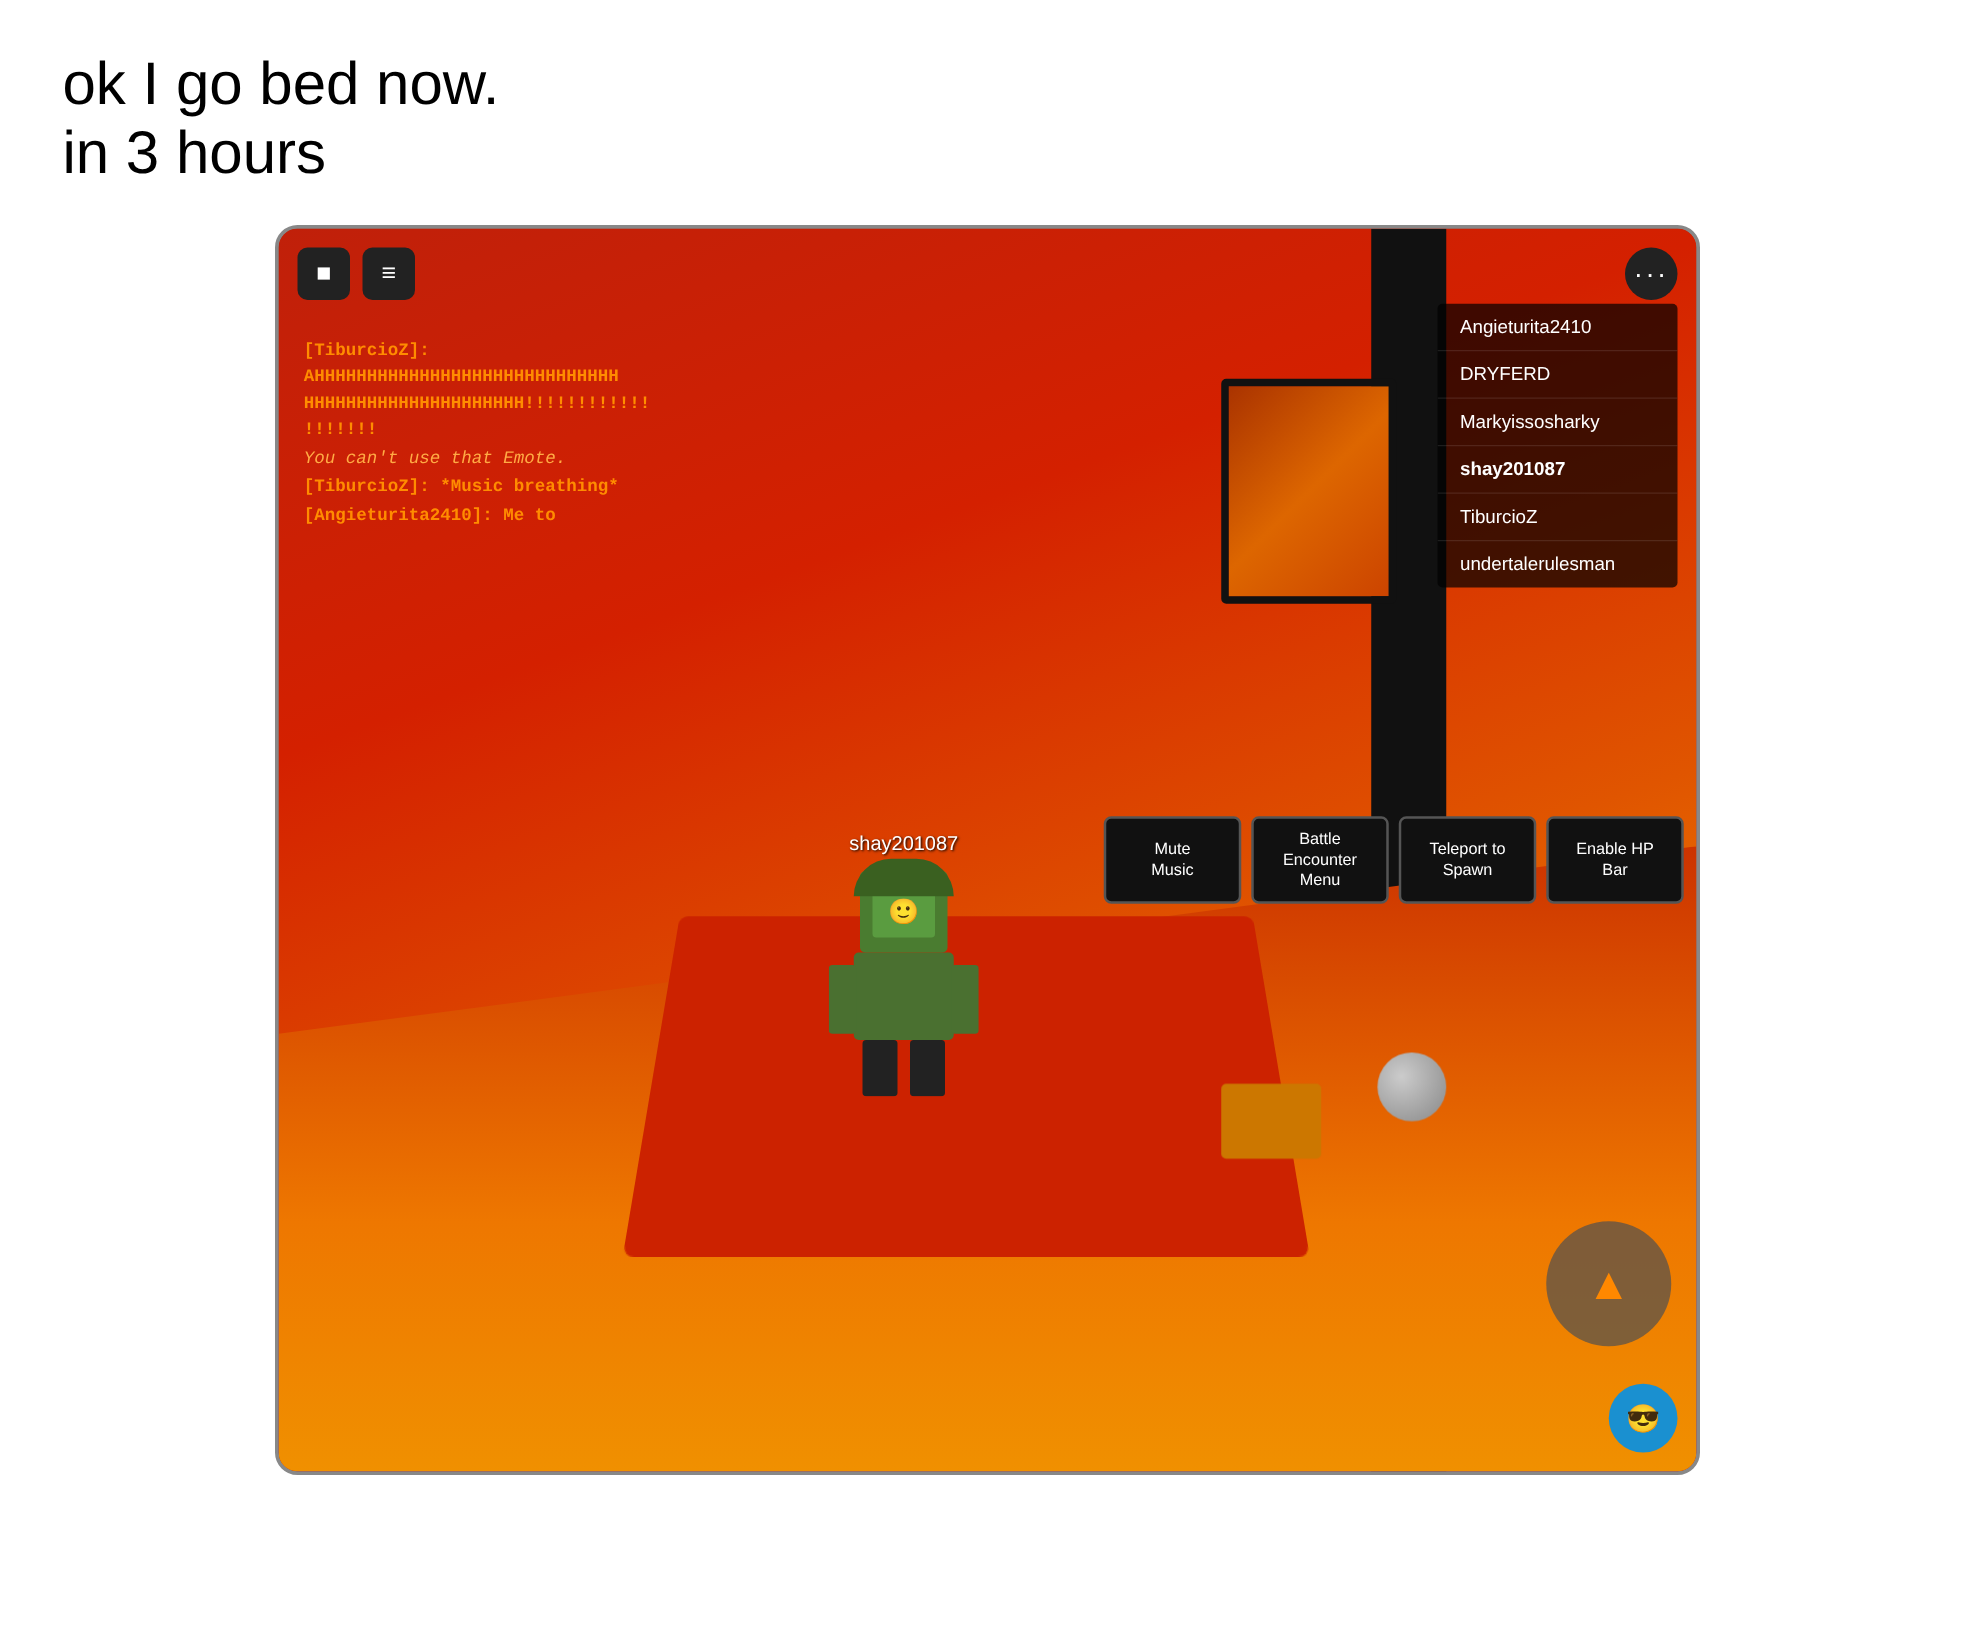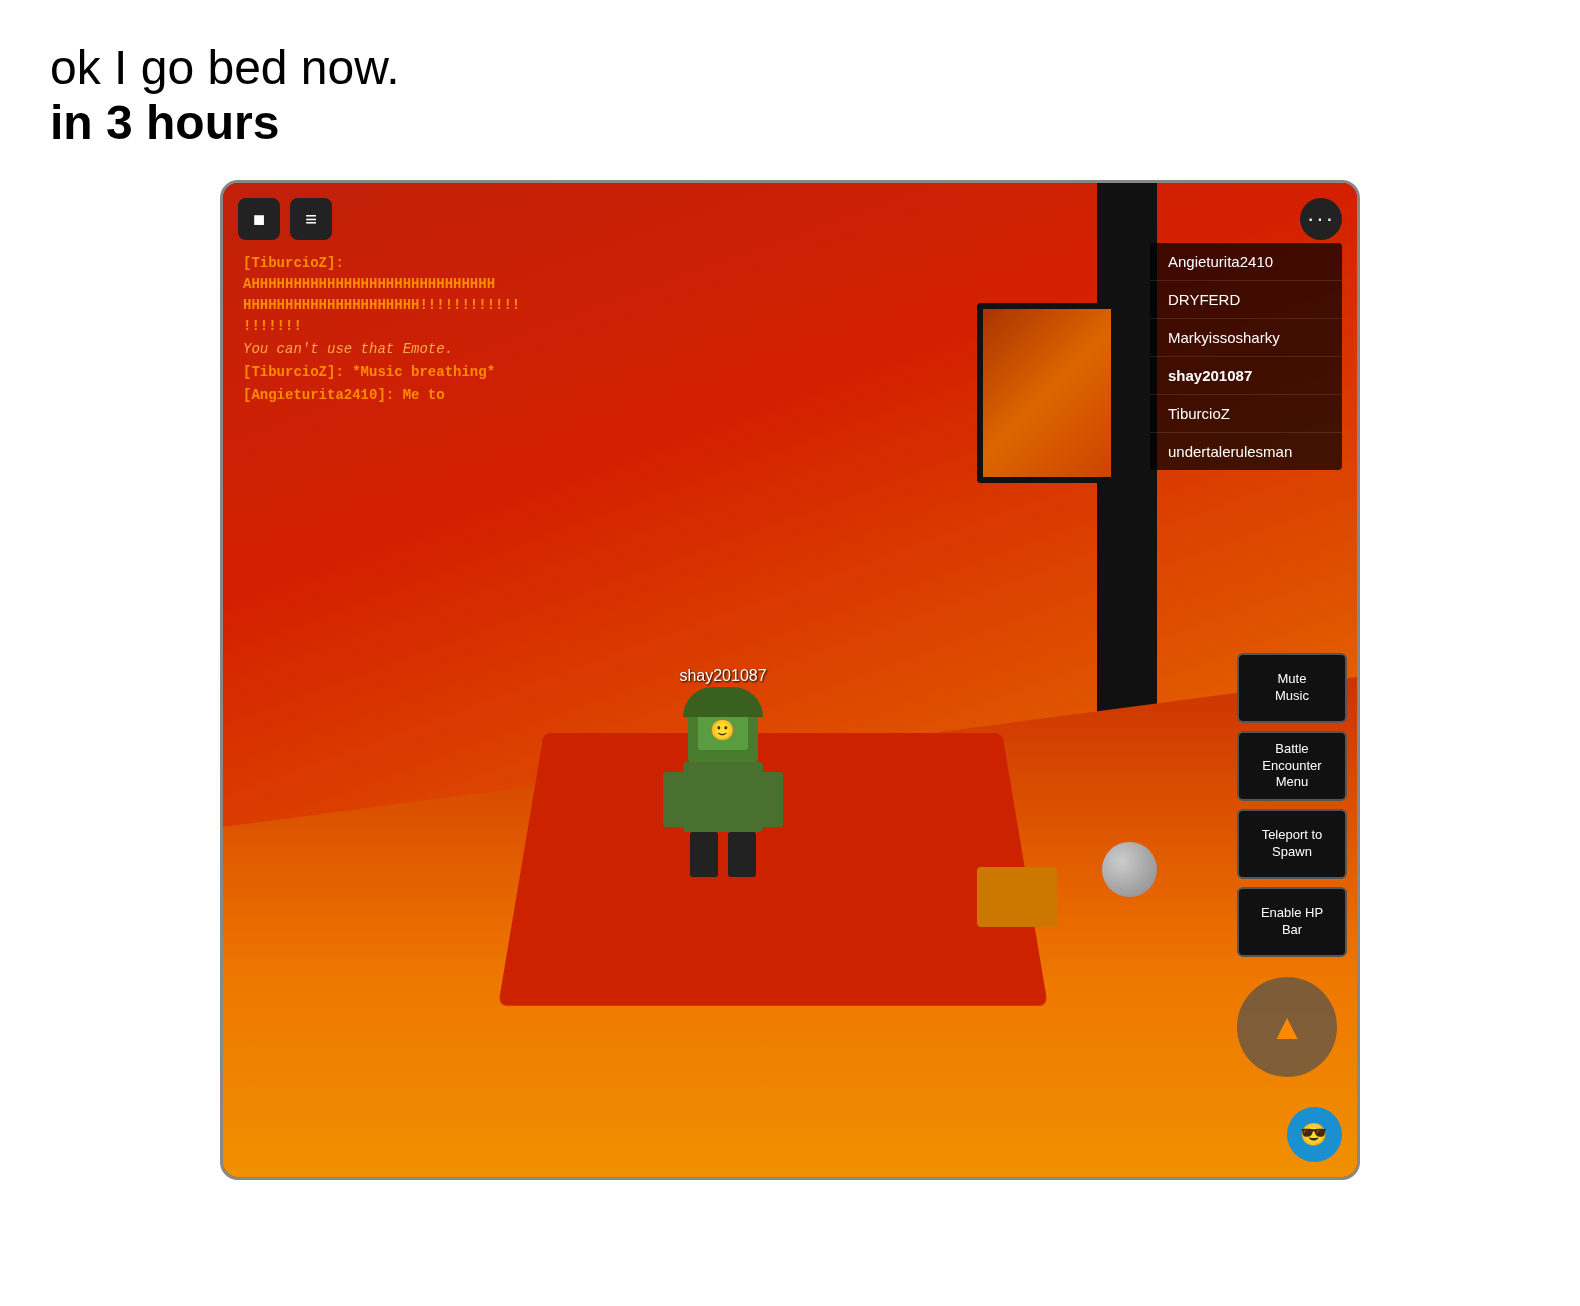--- a/index.html
+++ b/index.html
@@ -26,21 +26,21 @@
     .left-text {
       font-size: 48px;
       color: #000;
       font-weight: 400;
       flex: 1;
     }
 
     .right-text {
       font-size: 48px;
       color: #000;
-      font-weight: 700;
+      font-weight: 400;
       flex: 1;
       text-align: left;
     }
 
     .game-container {
       width: 1140px;
       height: 1000px;
       border-radius: 18px;
       overflow: hidden;
       position: relative;
@@ -163,21 +163,21 @@
       color: white;
       font-size: 16px;
       white-space: nowrap;
       font-family: Arial, sans-serif;
       text-shadow: 1px 1px 2px #000;
     }
 
     
     .chat-box {
       position: absolute;
-      top: 70px;
+      top: 88px;
       left: 20px;
       width: 360px;
       background: transparent;
       font-family: 'Courier New', monospace;
       font-size: 14px;
       line-height: 1.5;
     }
 
     .chat-line {
       margin-bottom: 2px;
@@ -264,21 +264,21 @@
       font-weight: bold;
       color: white;
     }
 
     
     .right-buttons {
       position: absolute;
       right: 10px;
       top: 470px;
       display: flex;
-      flex-direction: column;
+      flex-direction: row;
       gap: 8px;
     }
 
     .game-btn {
       width: 110px;
       height: 70px;
       background: #111;
       color: white;
       border: 2px solid #555;
       border-radius: 6px;

